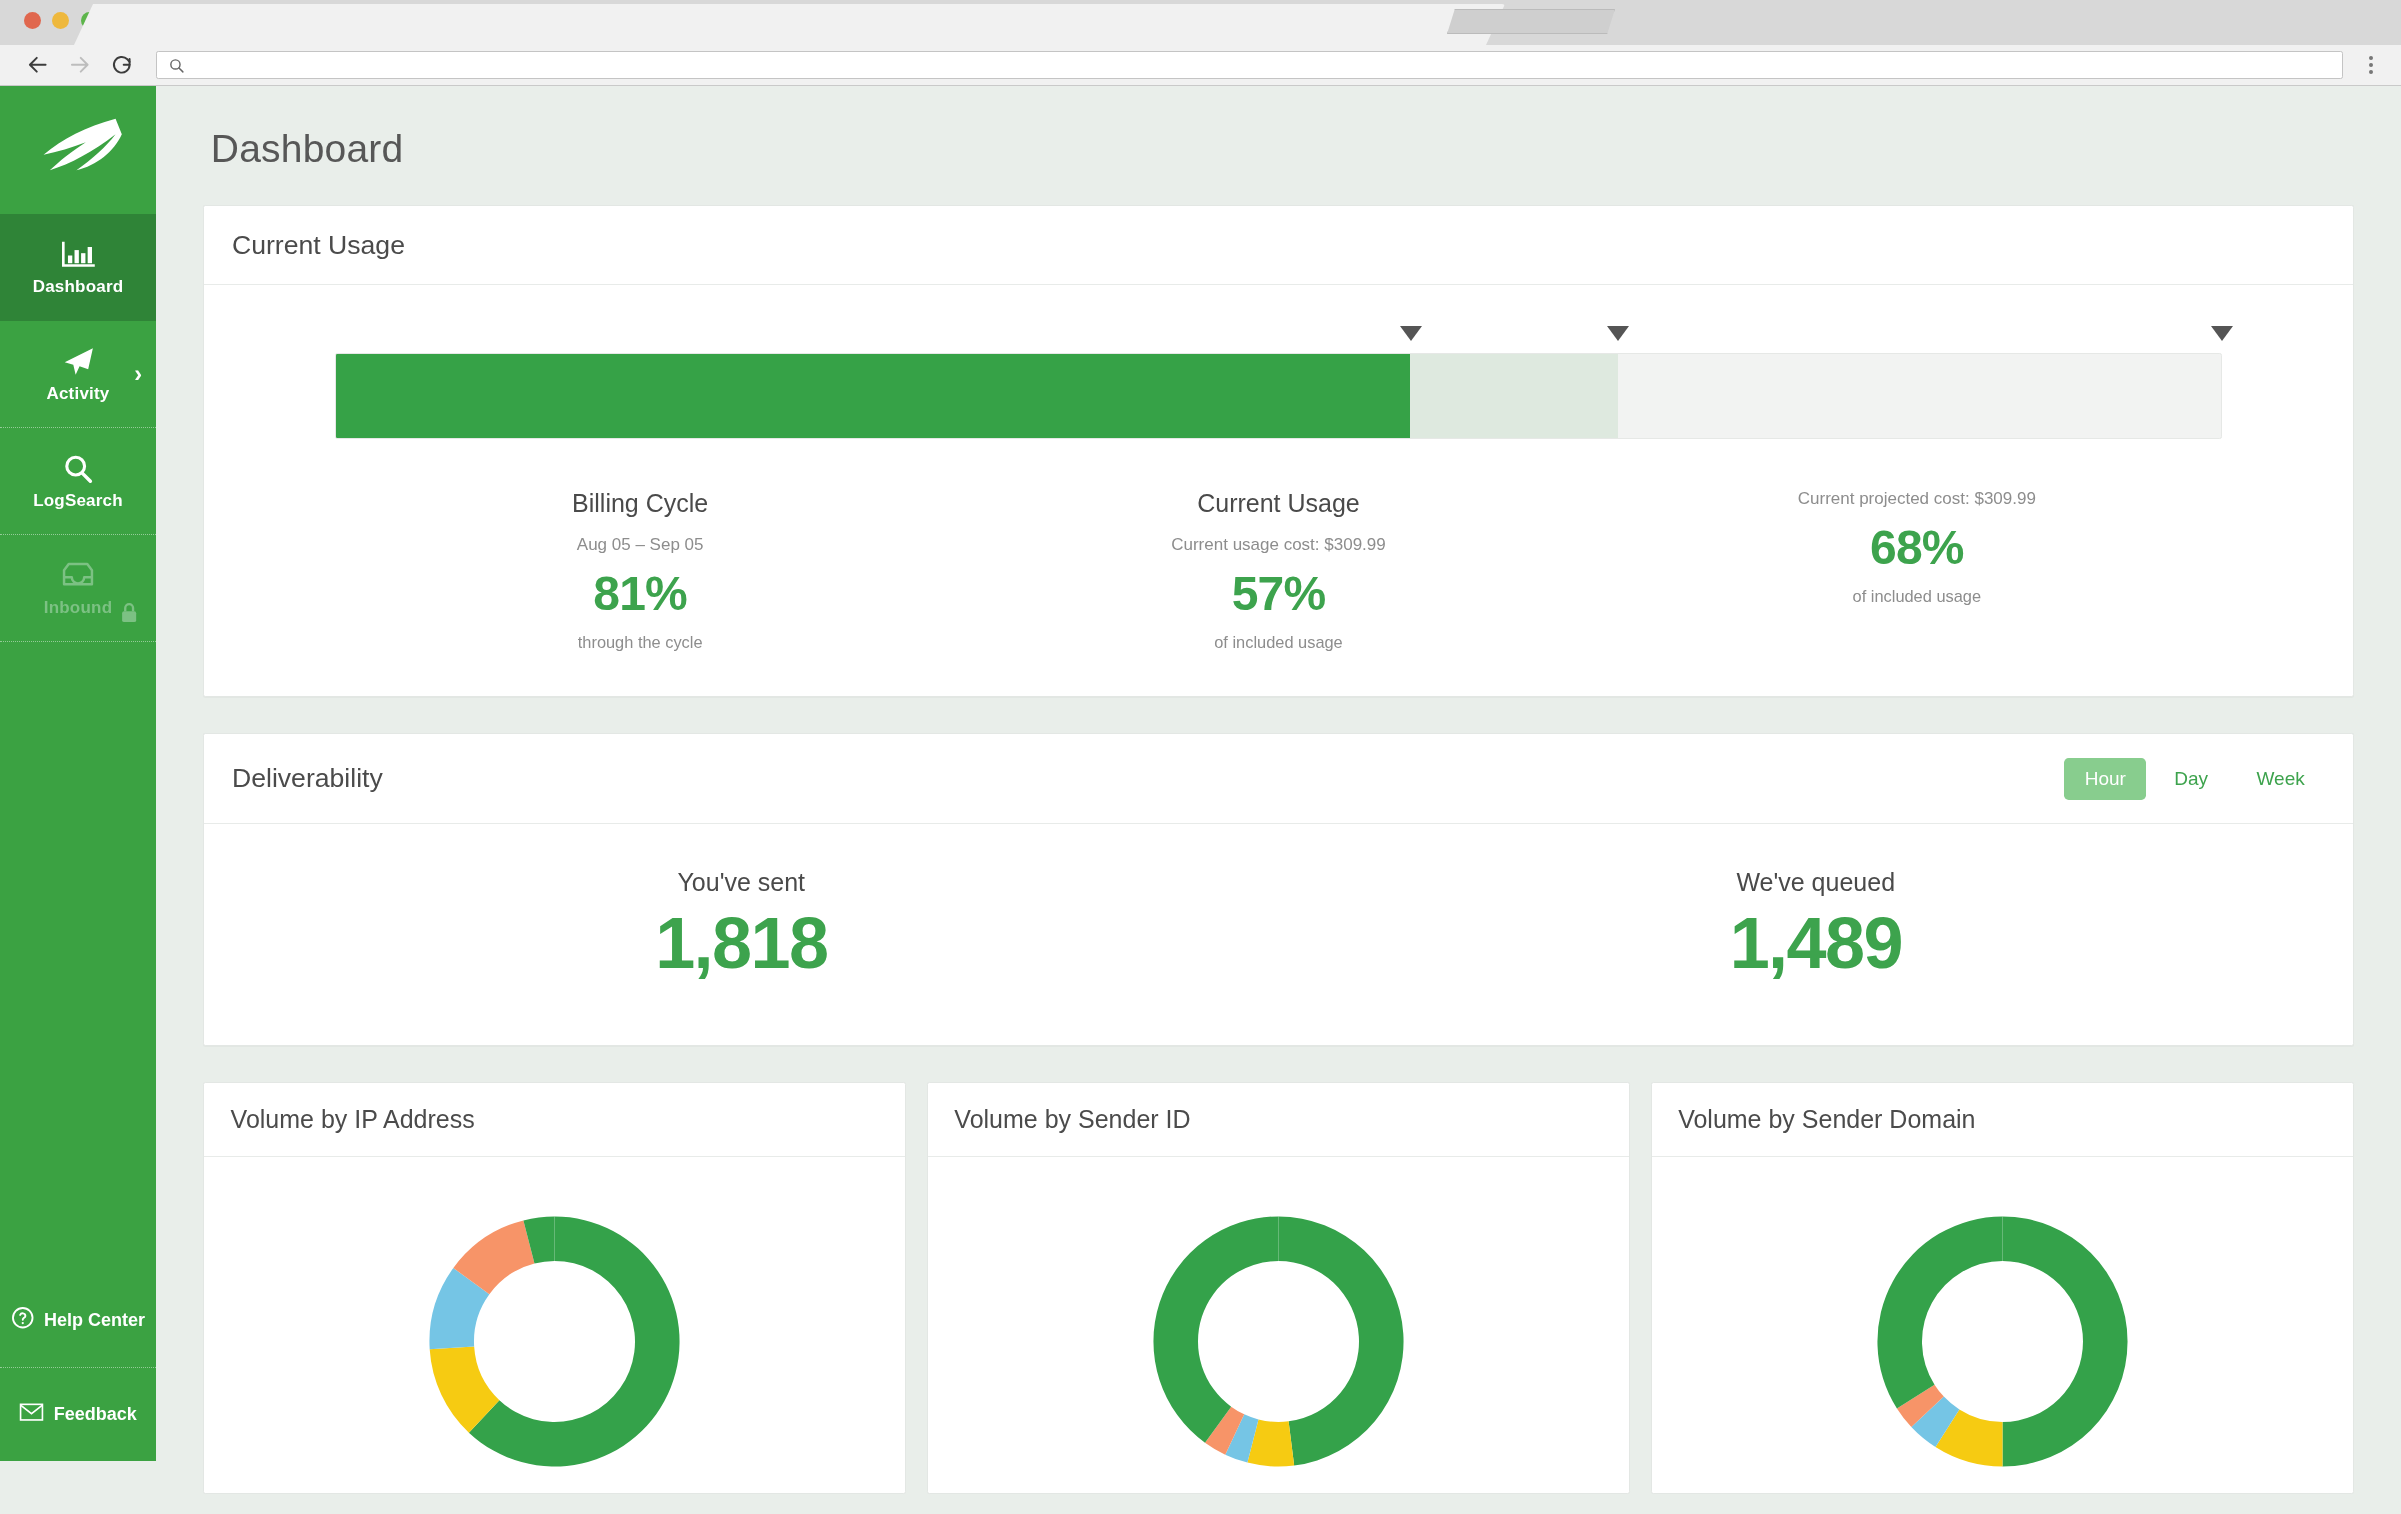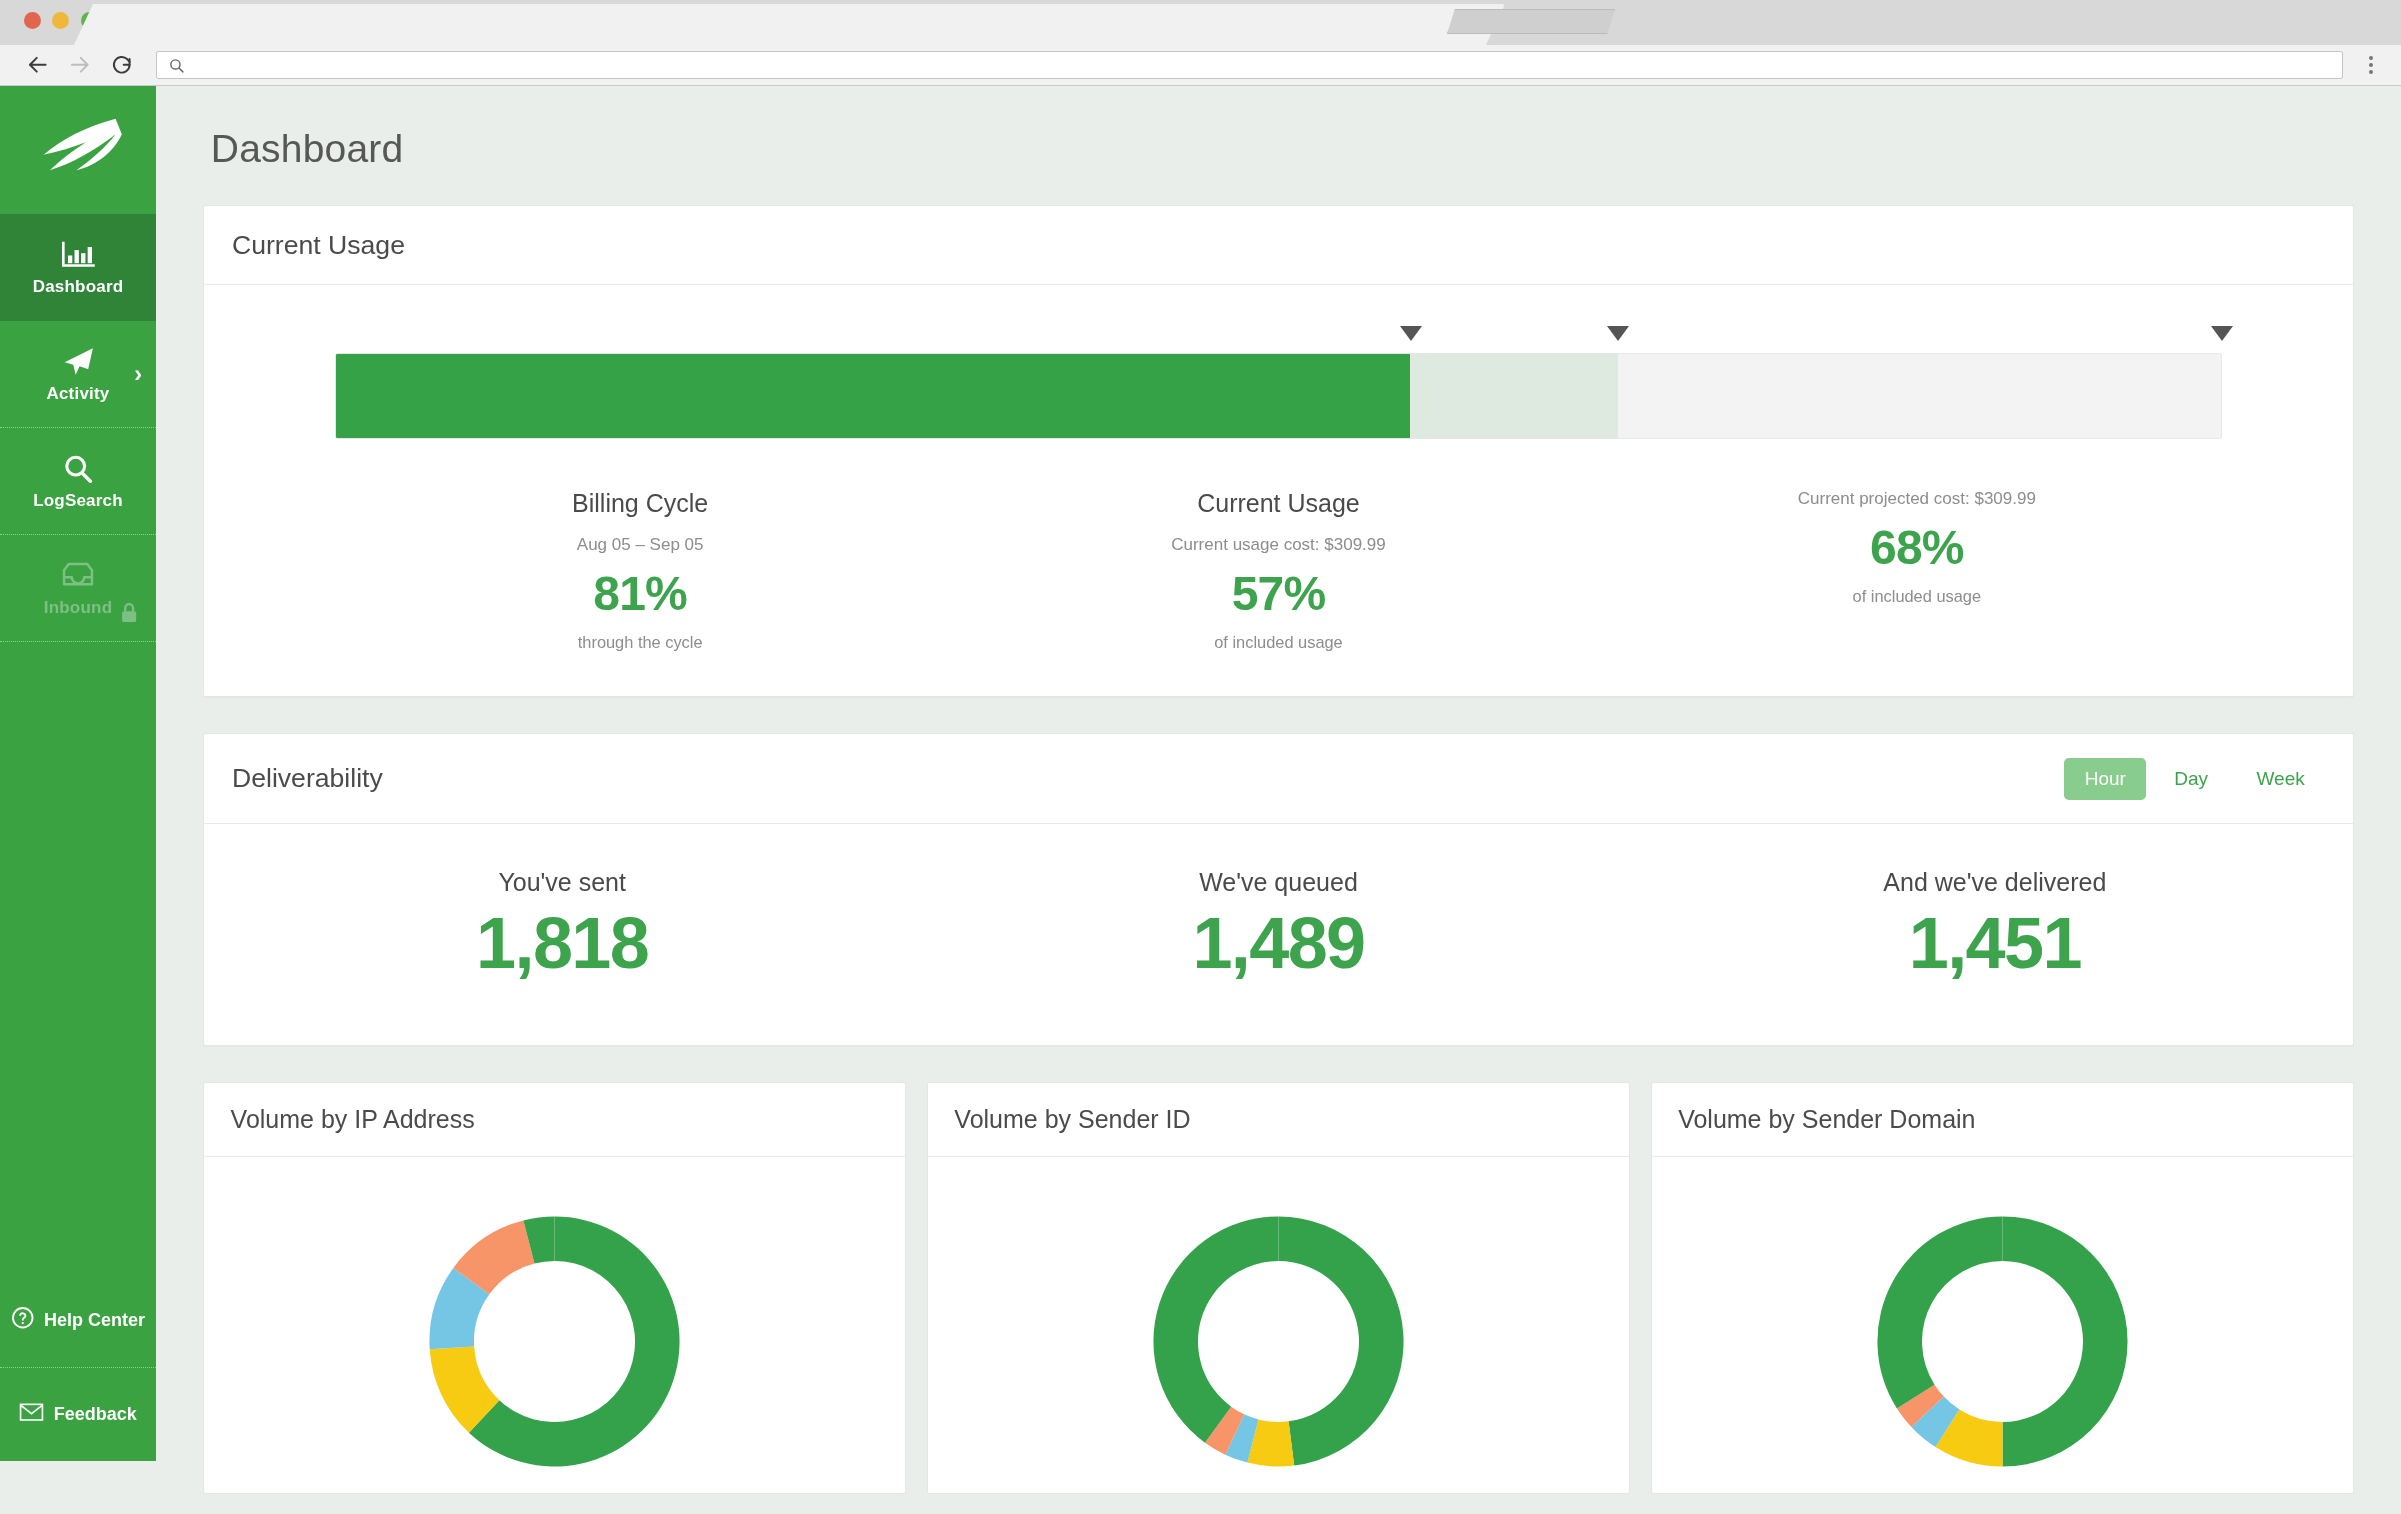--- a/index.html
+++ b/index.html
@@ -351,24 +351,20 @@
         </div>
         <div class="deliver-body">
           <div class="deliver-item">
             <div class="deliver-label">You've sent</div>
             <div class="deliver-value">1,818</div>
           </div>
           <div class="deliver-item">
             <div class="deliver-label">We've queued</div>
             <div class="deliver-value">1,489</div>
           </div>
-          <div class="deliver-item">
-            <div class="deliver-label">And we've delivered</div>
-            <div class="deliver-value">1,451</div>
-          </div>
         </div>
       </div>
 
       <div class="donut-row">
         <div class="donut-card">
           <div class="donut-head">
             <span class="donut-title">Volume by IP Address</span>
           </div>
           <div class="donut-body" id="donut0">
               <svg width="297" height="297" viewBox="0 0 380 380">

